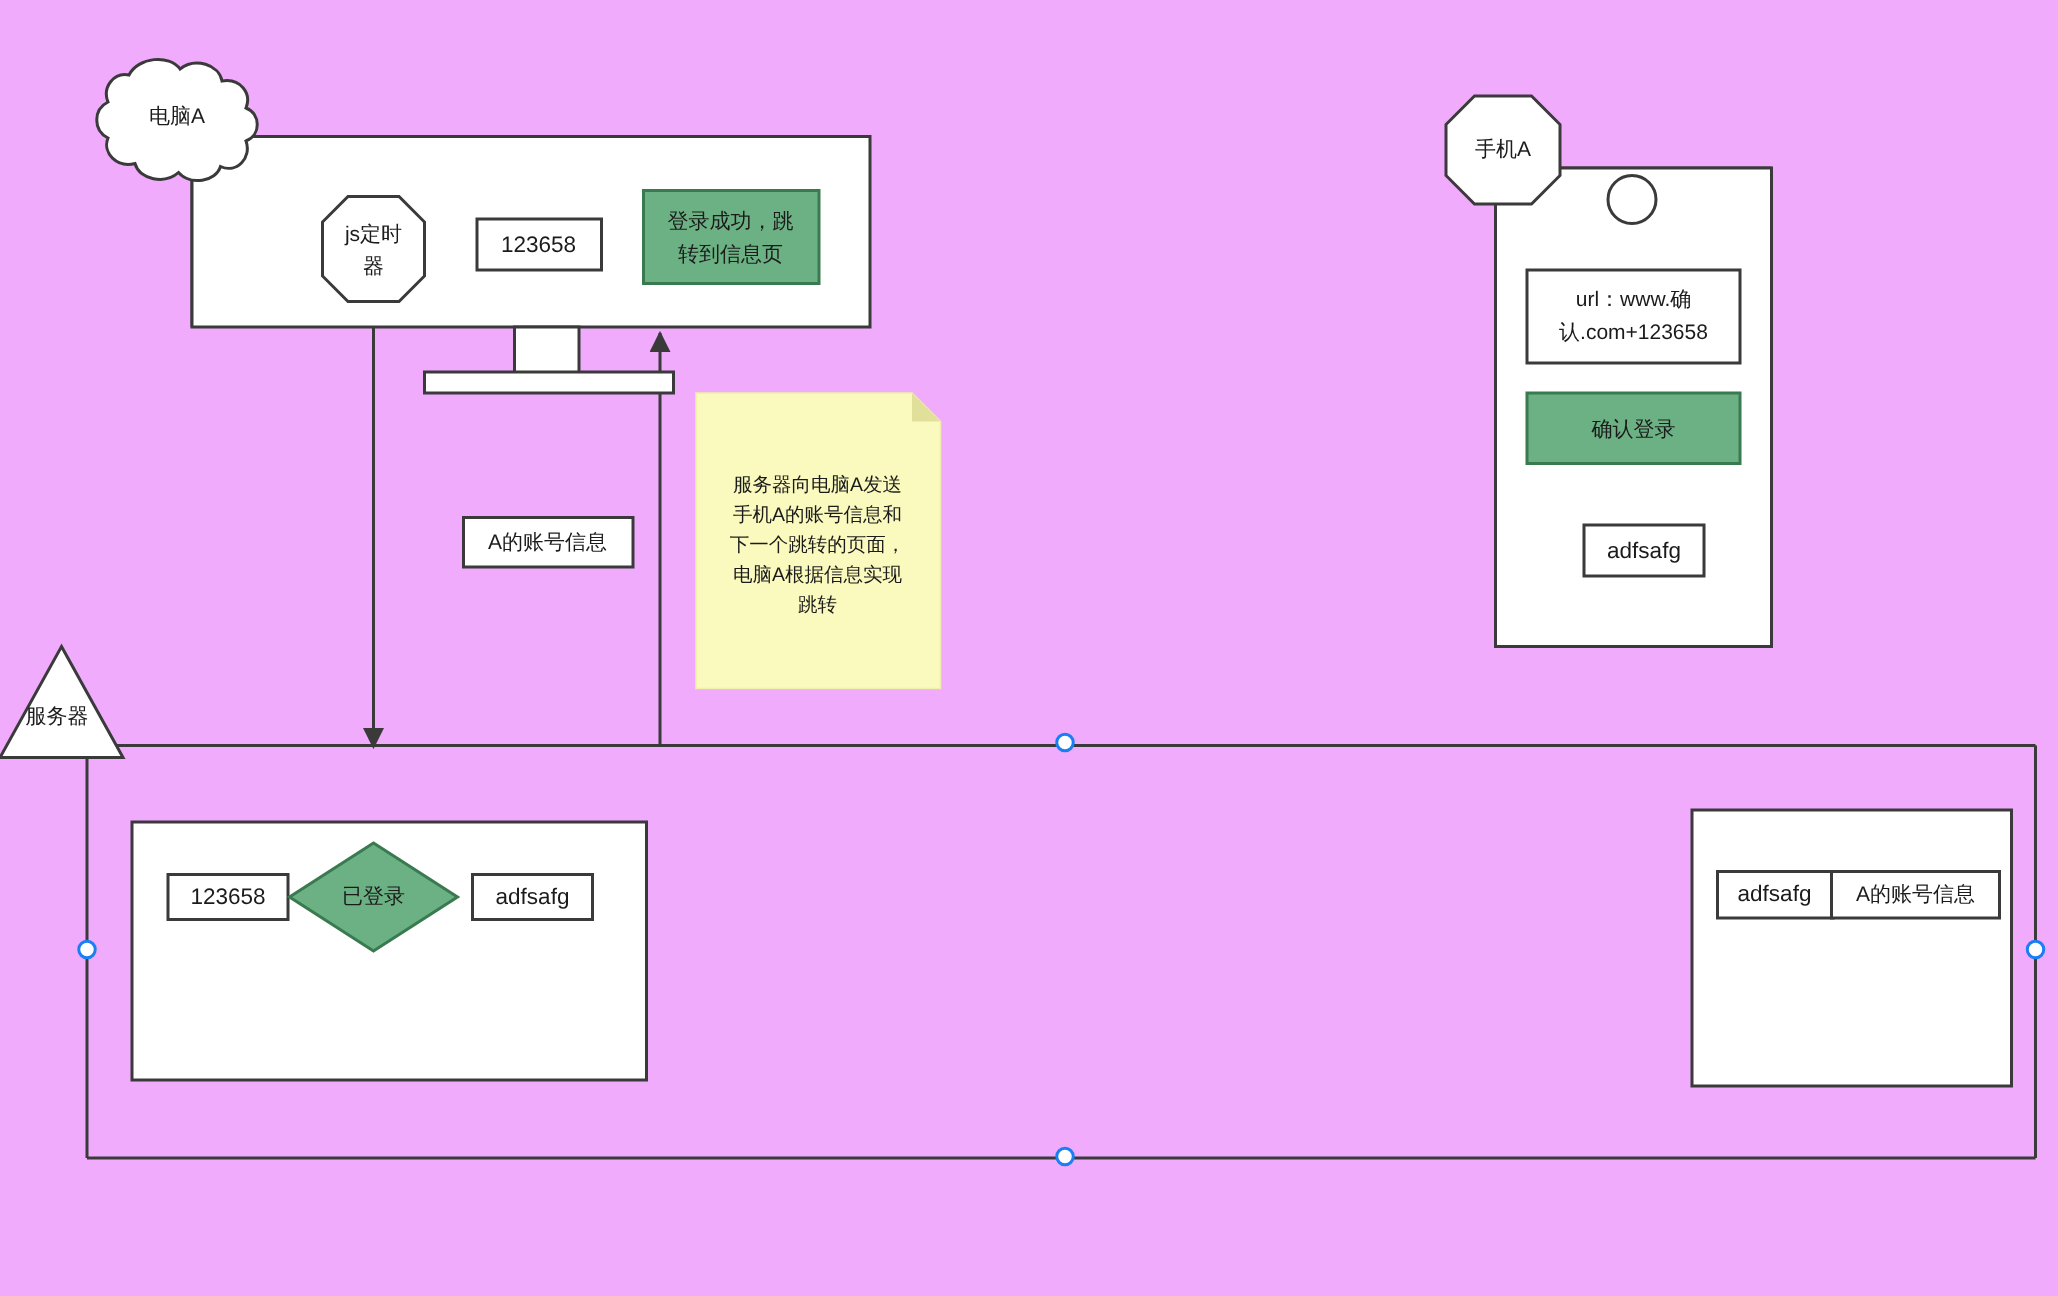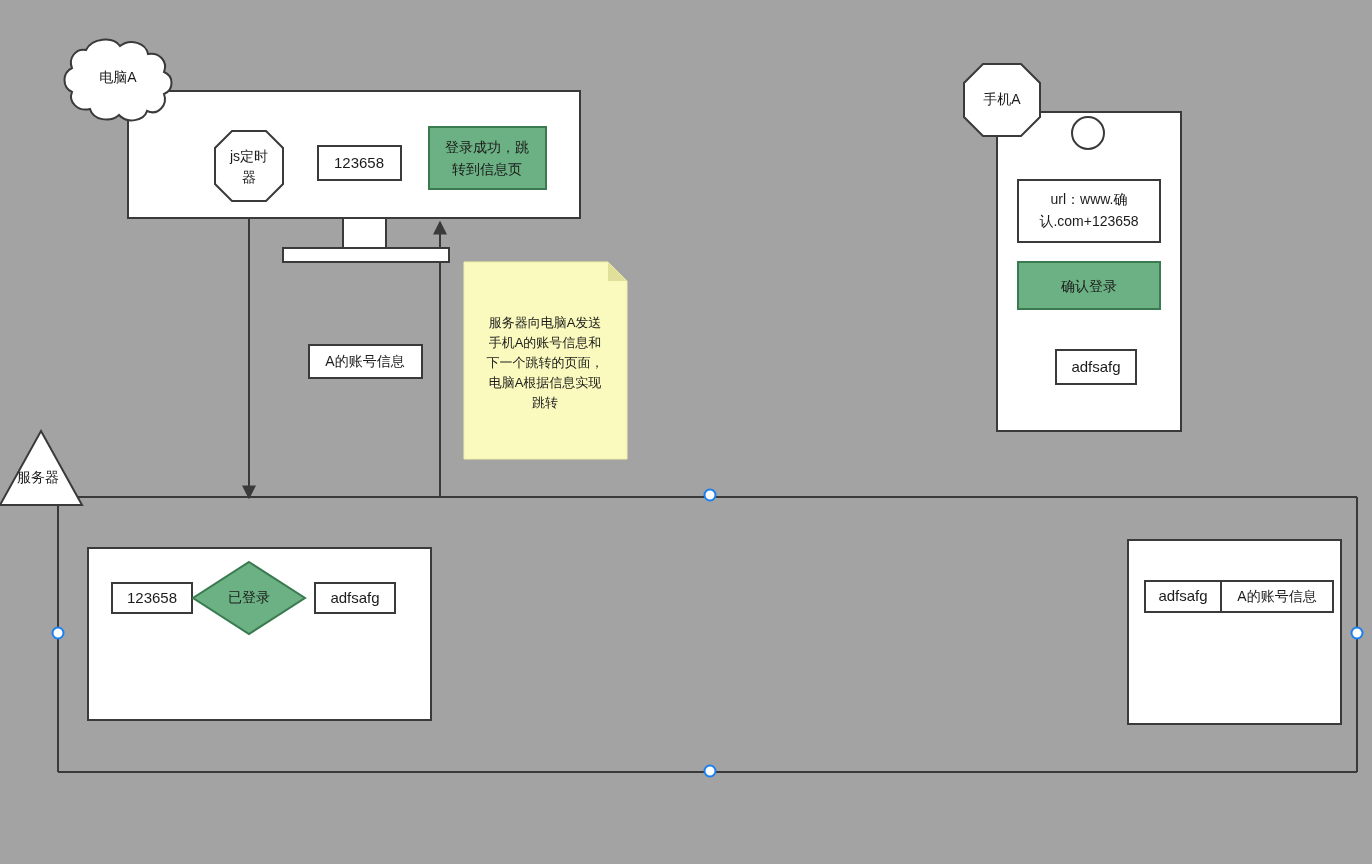--- a/index.html
+++ b/index.html
@@ -11,21 +11,21 @@
   body {
     width: 1372px;
     height: 864px;
     font-family: "Liberation Sans", "DejaVu Sans", sans-serif;
     overflow: hidden;
   }
   #canvas {
     position: relative;
     width: 1372px;
     height: 864px;
-    background: #a3a3a3;
+    background: #f0abfc;
   }
   svg#diagram {
     position: absolute;
     left: 0;
     top: 0;
     width: 1372px;
     height: 864px;
   }
   .shape-stroke {
     fill: #ffffff;

